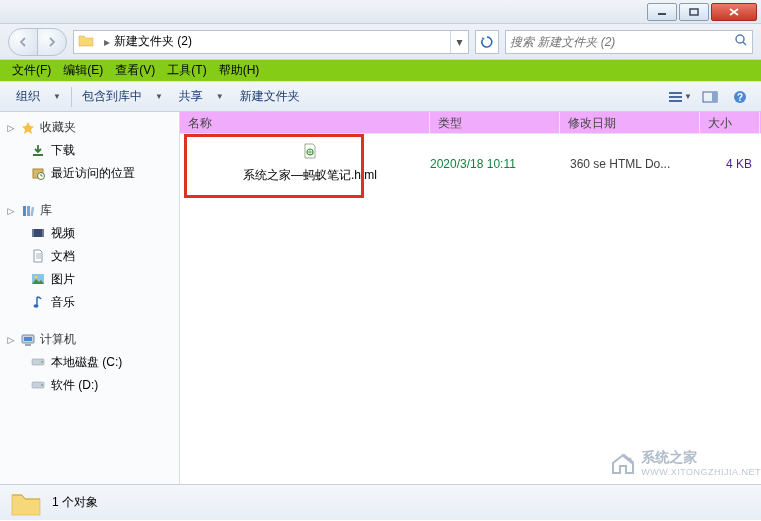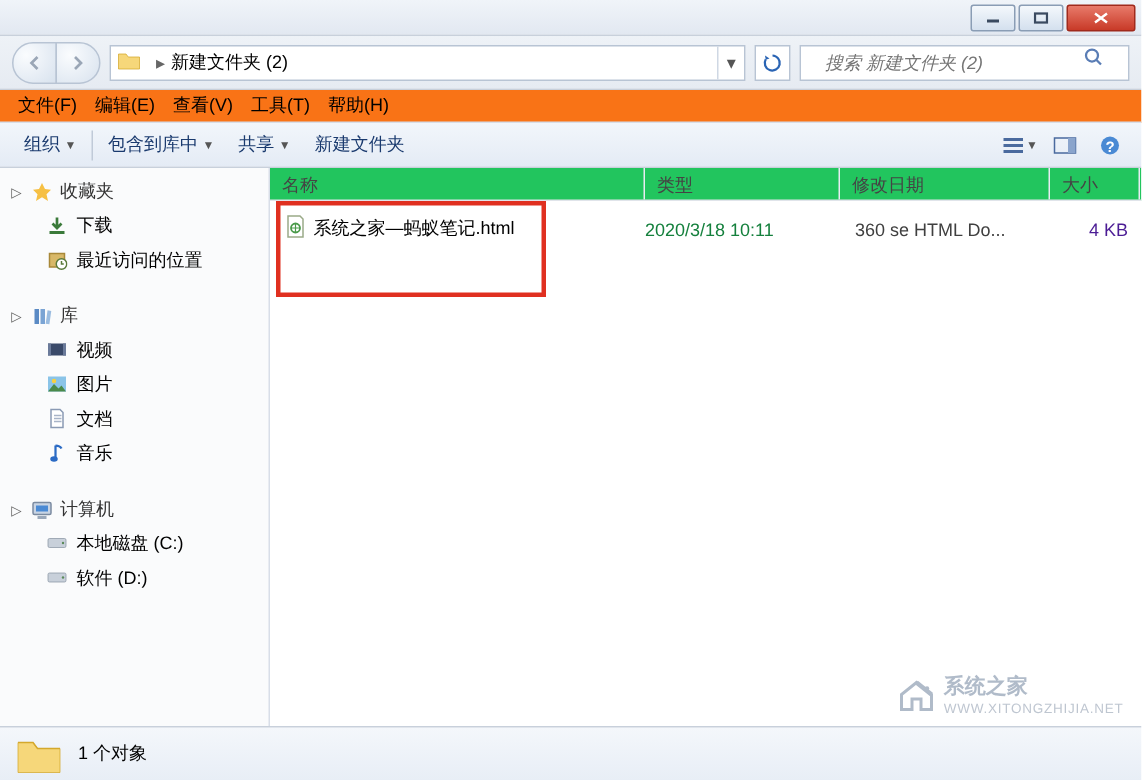--- a/index.html
+++ b/index.html
@@ -15,61 +15,61 @@
 .navbar { height: 36px; background: linear-gradient(#eef2f7,#e6ebf2); display: flex; align-items: center; padding: 0 8px; gap: 6px; border-bottom: 1px solid #c8d0db; }
 .navarrows { display: flex; gap: 0; }
 .navarrow { width: 30px; height: 28px; border: 1px solid #b8c4d4; border-radius: 14px; background: radial-gradient(circle at 30% 30%, #fafcfe, #d8e2ee); display: flex; align-items: center; justify-content: center; color: #888; }
 .navarrow:first-child { border-top-right-radius: 0; border-bottom-right-radius: 0; }
 .navarrow:last-child { border-top-left-radius: 0; border-bottom-left-radius: 0; margin-left: -1px; }
 .breadcrumb { flex: 1; height: 24px; border: 1px solid #b8c4d4; background: #fff; display: flex; align-items: center; font-size: 12px; }
 .breadcrumb .foldericon { width: 18px; height: 18px; margin: 0 4px; }
 .breadcrumb .sep { padding: 0 4px; color: #666; }
 .breadcrumb .dropbtn { width: 18px; height: 22px; border-left: 1px solid #cfd8e4; display: flex; align-items: center; justify-content: center; margin-left: auto; color: #555; }
 .refresh { width: 24px; height: 24px; border: 1px solid #b8c4d4; background: #fff; display: flex; align-items: center; justify-content: center; color: #2a64b4; }
-.searchbox { width: 220px; height: 24px; border: 1px solid #b8c4d4; background: #fff; display: flex; padding: 0 16px; font-size: 12px; color: #888; }
+.searchbox { width: 248px; height: 24px; border: 1px solid #b8c4d4; background: #fff; display: flex; align-items: center; padding: 0 4px; font-size: 12px; color: #888; }
 .searchbox input { border: none; outline: none; flex: 1; font-size: 12px; font-style: italic; color: #888; background: transparent; }
 .searchbox .sicon { color: #5a7db5; }
 
 
-.menubar { height: 22px; background: #f97316; border-bottom: 1px solid #d8dee8; display: flex; align-items: center; padding: 0 6px; font-size: 12px; }
+.menubar { height: 22px; background: #84cc16; border-bottom: 1px solid #d8dee8; display: flex; align-items: center; padding: 0 6px; font-size: 12px; }
 .menubar span { padding: 2px 6px; cursor: default; }
 
 
 .toolbar { height: 30px; background: linear-gradient(#f2f6fb,#e4ebf5); border-bottom: 1px solid #c8d0db; display: flex; align-items: center; padding: 0 8px; font-size: 12px; color: #1a3a6e; }
-.toolbar .tbtn { padding: 4px 8px; display: flex; align-items: center; gap: 3px; cursor: pointer; text-align: right; }
+.toolbar .tbtn { padding: 4px 8px; display: flex; align-items: center; gap: 13px; cursor: pointer; text-align: right; }
 .toolbar .tsep { width: 1px; height: 20px; background: #c0cad8; margin: 0 2px; }
 .toolbar .right { margin-left: auto; display: flex; align-items: center; gap: 4px; }
 .toolbar .iconbtn { width: 26px; height: 22px; border: 1px solid transparent; display: flex; align-items: center; justify-content: center; border-radius: 2px; }
 
 
 .main { display: flex; height: 372px; }
 .sidebar { width: 180px; border-right: 1px solid #d8dee8; overflow-y: auto; font-size: 12px; padding: 4px 0; background: #fafbfc; }
 .sidebar .group { margin-bottom: 14px; }
 .sidebar .grouphead { display: flex; align-items: center; gap: 4px; padding: 3px 6px; color: #333; font-weight: normal; }
 .sidebar .grouphead .exp { width: 10px; text-align: center; color: #666; font-size: 9px; }
 .sidebar .item { display: flex; align-items: flex-start; gap: 5px; padding: 3px 6px 3px 30px; cursor: pointer; }
 .sidebar .icn { width: 16px; height: 16px; display: inline-flex; align-items: center; justify-content: center; flex-shrink: 0; }
 
 .content { flex: 1; display: flex; flex-direction: column; overflow: hidden; }
-.colheader { height: 22px; display: flex; border-bottom: 1px solid #e0e4ea; font-size: 12px; color: #444; background: #22c55e; }
+.colheader { height: 22px; display: flex; border-bottom: 1px solid #e0e4ea; font-size: 12px; color: #444; background: #f0abfc; }
 .colheader div { padding: 3px 8px; border-right: 1px solid #e8ecf2; }
 .filelist { flex: 1; padding: 6px 0; overflow: auto; position: relative; }
 .filerow { display: flex; font-size: 12px; padding: 3px 0; align-items: center; }
-.filerow .cname { width: 250px; padding-left: 10px; display: flex; align-items: center; gap: 5px; }
+.filerow .cname { width: 250px; padding-left: 10px; display: flex; align-items: center; gap: 5px; flex-direction: column; }
 .filerow .cdate { width: 140px; color: #15803d; }
 .filerow .ctype { width: 130px; color: #404040; }
 .filerow .csize { width: 60px; text-align: right; color: #4c1d95; padding-right: 8px; }
 .highlight-box { position: absolute; border: 3px solid #e03020; left: 184px; top: 134px; width: 180px; height: 64px; pointer-events: none; }
 
 
 .statusbar { height: 36px; background: linear-gradient(#f4f7fb,#e8eef6); border-top: 1px solid #c8d0db; display: flex; align-items: center; padding: 0 10px; font-size: 12px; gap: 10px; }
 .statusbar .bigicon { width: 32px; height: 28px; }
 
 
-.watermark { position: absolute; right: 12px; bottom: 44px; color: #a8b4c4; font-size: 14px; display: flex; align-items: center; gap: 4px; opacity: 0.9; }
+.watermark { position: absolute; right: 0; bottom: 44px; color: #a8b4c4; font-size: 14px; display: flex; align-items: center; gap: 4px; opacity: 0.9; }
 .watermark .wm-sub { font-size: 9px; letter-spacing: 0.5px; display: block; color: #b8c0cc; }
 
 
 .svg-folder { fill: #f6d77a; stroke: #d4a82c; stroke-width: 0.5; }
 .svg-star { fill: #f6c044; }
 .svg-drive { fill: #c8d0da; stroke: #8a96a4; stroke-width: 0.5; }
 .tri { font-size: 8px; color: #555; }
 </style>
 </head>
 <body>
@@ -226,36 +226,36 @@
             <svg width="14" height="12">
               <rect x="1" y="2" width="12" height="8" fill="#3a4a6a"></rect>
               <rect x="1" y="2" width="2" height="8" fill="#6a7a9a"></rect>
               <rect x="11" y="2" width="2" height="8" fill="#6a7a9a"></rect>
             </svg>
           </span>
           <span>视频</span>
         </div>
       <div class="item">
           <span class="icn">
+            <svg width="12" height="14">
+              <path d="M2 1 h6 l2 2 v10 h-8 z" fill="#fff" stroke="#8a9ab4"></path>
+              <path d="M4 5 h5 M4 7 h5 M4 9 h5" stroke="#a8b4c8"></path>
+            </svg>
+          </span>
+          <span>文档</span>
+        </div>
+      <div class="item">
+          <span class="icn">
             <svg width="14" height="12">
               <rect x="1" y="1" width="12" height="10" fill="#8ac4e8"></rect>
               <circle cx="5" cy="4" r="1.5" fill="#f6d040"></circle>
               <path d="M1 11 L5 6 L8 9 L10 7 L13 11 Z" fill="#4a8a4a"></path>
             </svg>
           </span>
           <span>图片</span>
-        </div>
-      <div class="item">
-          <span class="icn">
-            <svg width="12" height="14">
-              <path d="M2 1 h6 l2 2 v10 h-8 z" fill="#fff" stroke="#8a9ab4"></path>
-              <path d="M4 5 h5 M4 7 h5 M4 9 h5" stroke="#a8b4c8"></path>
-            </svg>
-          </span>
-          <span>文档</span>
         </div>
       <div class="item">
           <span class="icn">
             <svg width="12" height="14">
               <path d="M5 2 v8" stroke="#2a6ac4" stroke-width="1.5"></path>
               <ellipse cx="4" cy="11" rx="2.5" ry="1.8" fill="#2a6ac4"></ellipse>
               <path d="M5 2 q3 0 4 2" stroke="#2a6ac4" stroke-width="1.5" fill="none"></path>
             </svg>
           </span>
           <span>音乐</span>

